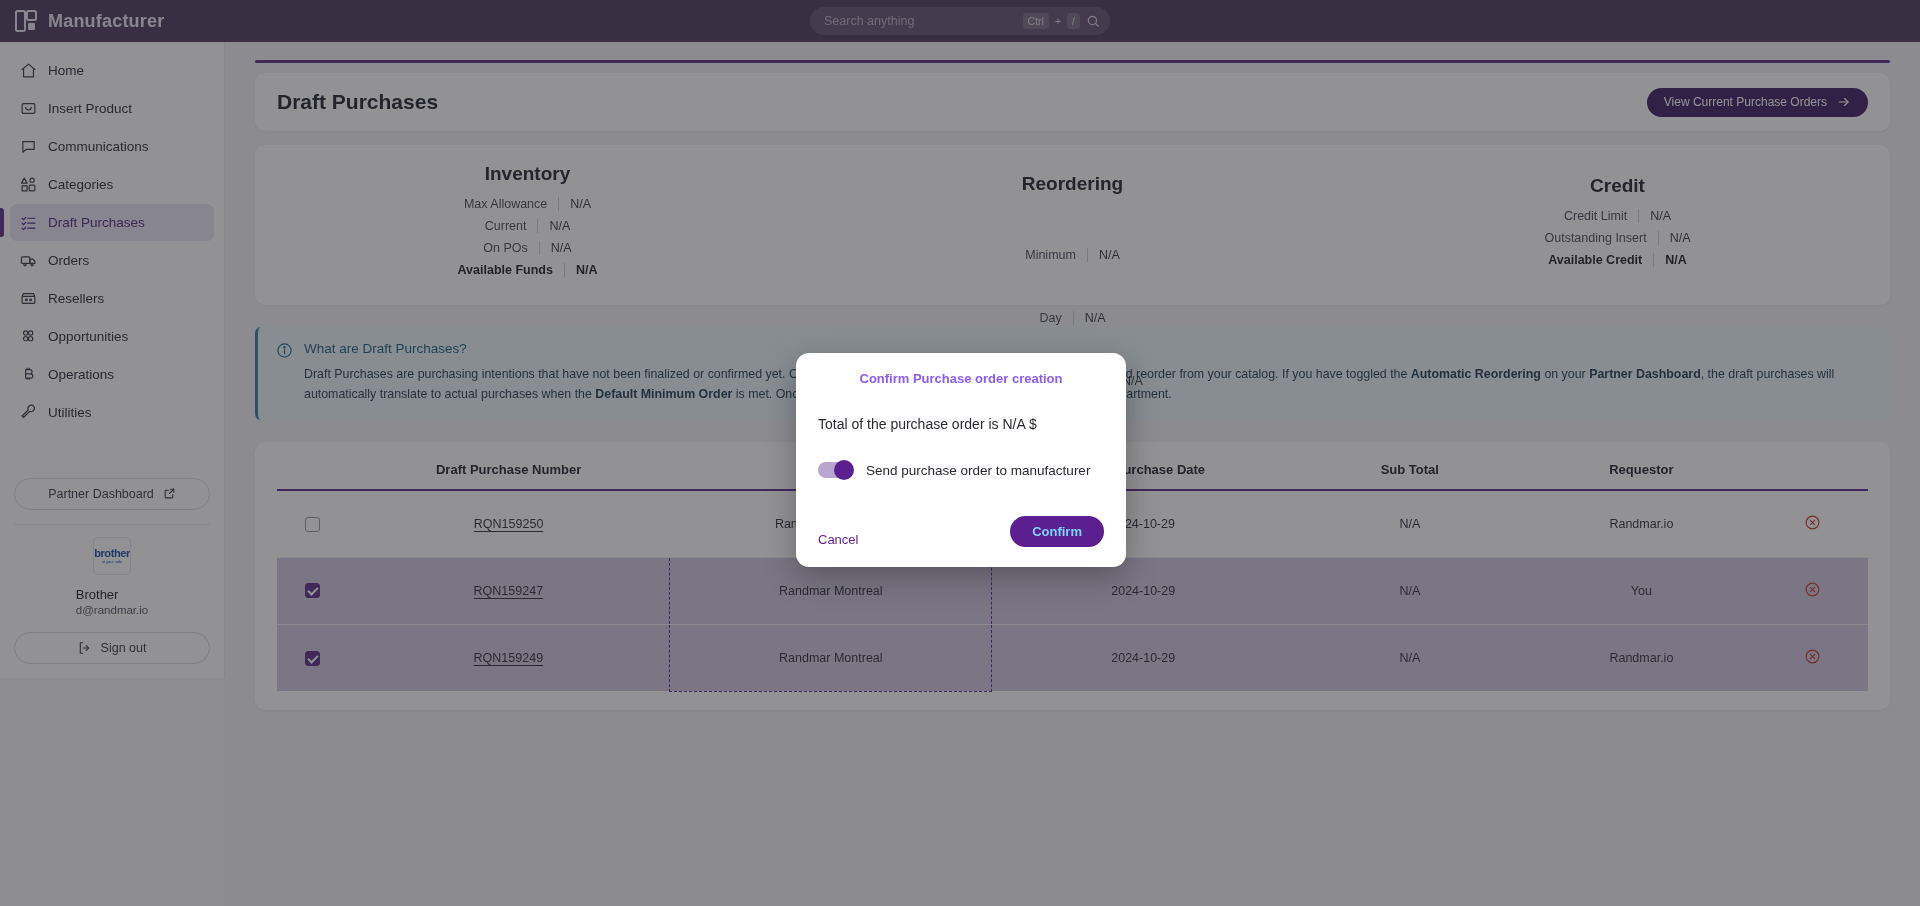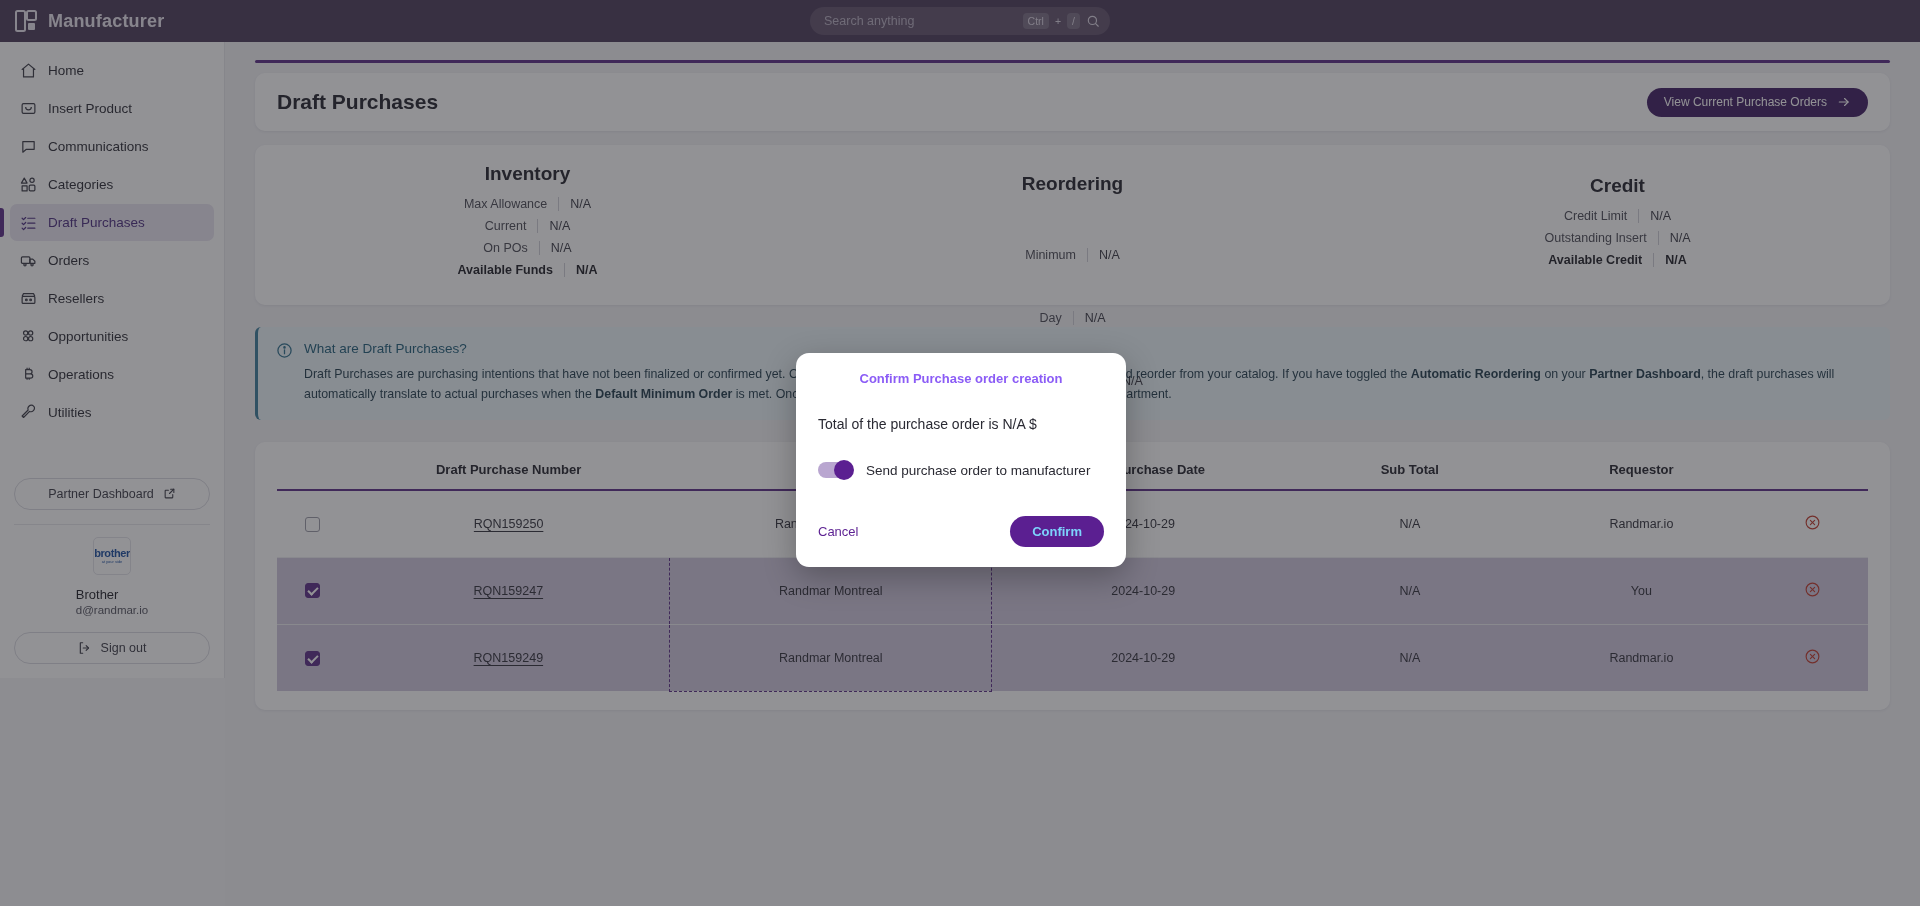--- a/index.html
+++ b/index.html
@@ -197,21 +197,21 @@
   .modal-toggle-row { display: flex; align-items: center; gap: 14px; margin-bottom: 38px; }
   .toggle {
     width: 34px; height: 16px; border-radius: 9px; background: #b9a6d0;
     position: relative; cursor: pointer; flex: 0 0 34px;
   }
   .toggle .knob {
     position: absolute; right: -2px; top: -2px;
     width: 20px; height: 20px; border-radius: 50%; background: #5b1f91;
   }
   .toggle-label { font-size: 13.5px; color: #2a2a33; }
-  .modal-actions { display: flex; align-items: center; justify-content: space-between; gap: 37px; }
+  .modal-actions { display: flex; align-items: flex-end; justify-content: space-between; gap: 37px; }
   .link-btn {
     background: none; border: none; color: #5b1f91; font-size: 13px;
     cursor: pointer; font-family: inherit; padding: 0;
   }
   .confirm-btn {
     background: #5b1f91; color: #7dd3fc; border: none; border-radius: 17px;
     height: 31px; padding: 0 22px; font-size: 13px; font-weight: 700;
     cursor: pointer; font-family: inherit;
   }
 </style>

